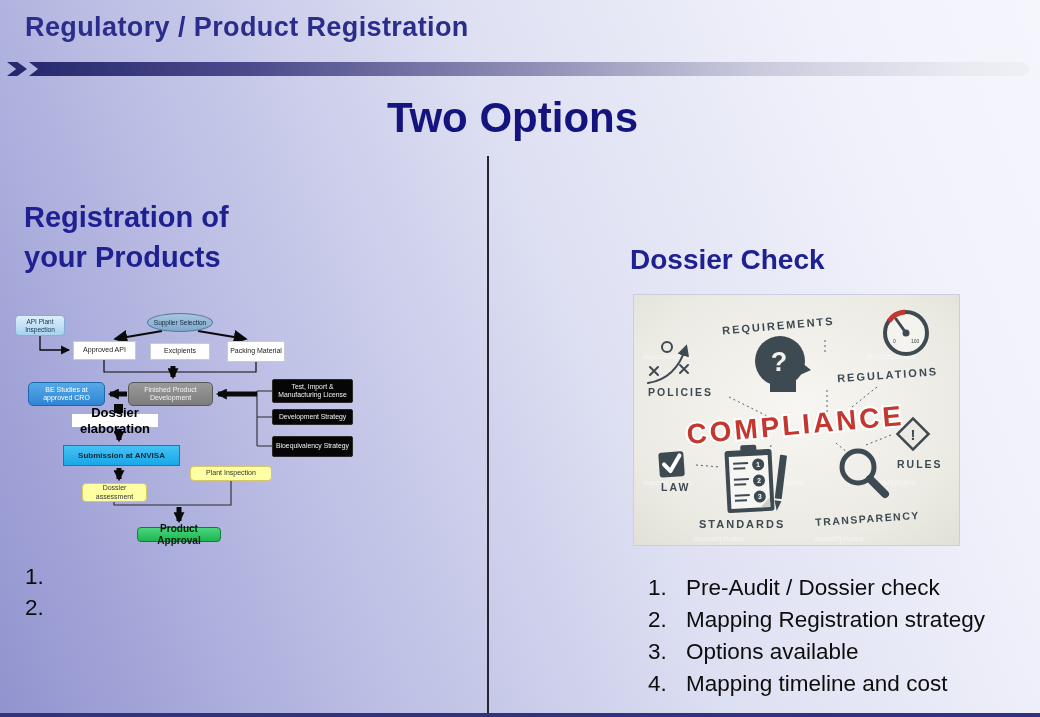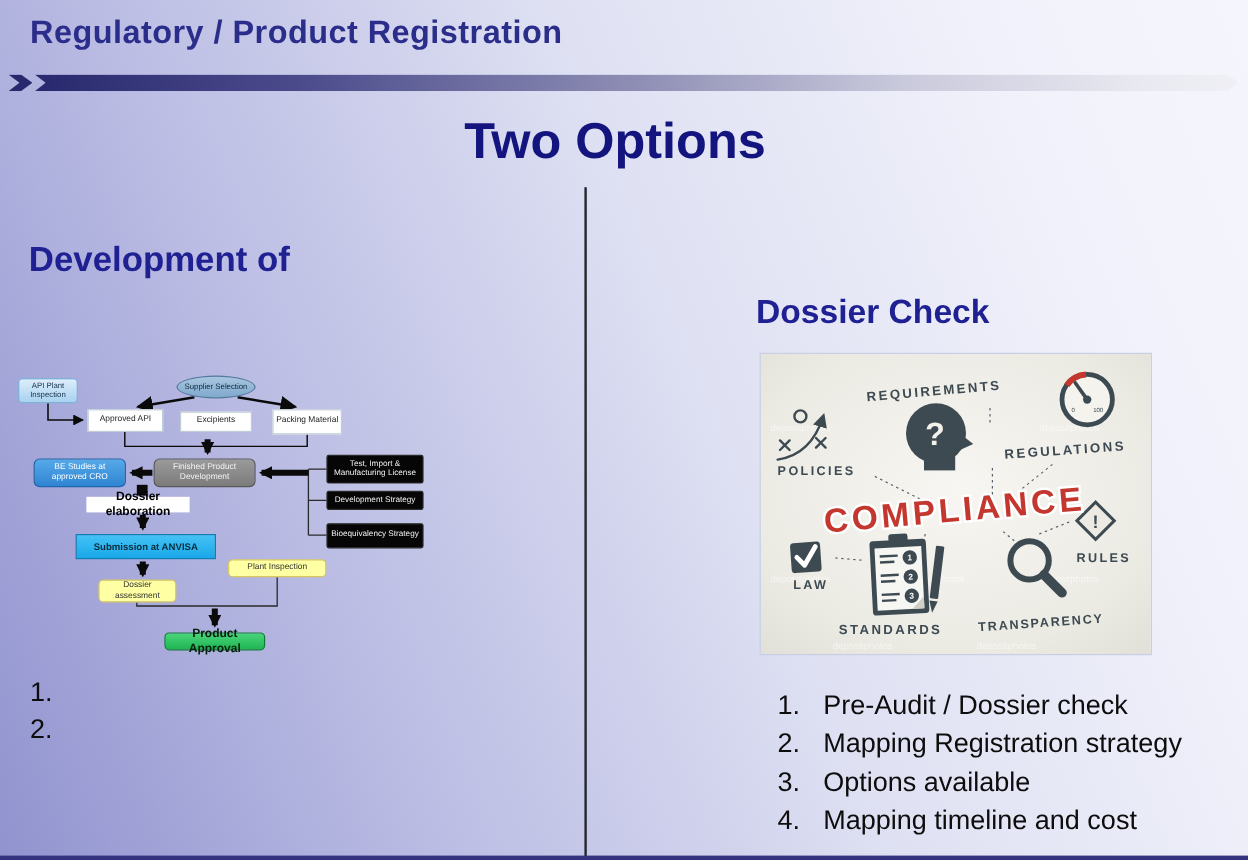--- a/index.html
+++ b/index.html
@@ -50,21 +50,21 @@
   .n-excipients{left:140px;top:35px;width:60px;height:17px;}
   .n-packing{left:217px;top:33px;width:58px;height:21px;}
   .n-be{left:18px;top:74px;width:77px;height:24px;font-size:7px;color:#fff;
     background:linear-gradient(#56a9e8,#2f85d2);border:1px solid #1f66aa;border-radius:5px;}
   .n-fpd{left:118px;top:74px;width:85px;height:24px;font-size:7px;color:#f4f4f4;
     background:linear-gradient(#9a9a9a,#7c7c7c);border:1px solid #585858;border-radius:5px;}
   .n-black{background:#060606;color:#f2f2f2;font-size:6.8px;border-radius:2px;border:1px solid #2a2a2a;}
   .n-test{left:262px;top:71px;width:81px;height:24px;}
   .n-dev{left:262px;top:101px;width:81px;height:16px;}
   .n-bio{left:262px;top:128px;width:81px;height:21px;}
-  .n-elab{left:62px;top:106px;width:86px;height:13px;background:#fff;font-weight:bold;font-size:10px;color:#000;}
+  .n-elab{left:62px;top:106px;width:86px;height:13px;background:#fff;font-weight:bold;font-size:13px;color:#000;}
   .n-submission{left:53px;top:137px;width:117px;height:21px;font-size:8px;color:#0b2b3d;
     background:linear-gradient(#45c2f5,#18a8e8);border:1px solid #0d7fb5;font-weight:bold;}
   .n-yellow{background:#ffffa3;border:1px solid #d8c763;border-radius:4px;font-size:7px;color:#333;}
   .n-plant{left:180px;top:158px;width:82px;height:15px;}
   .n-assess{left:72px;top:175px;width:65px;height:19px;}
   .n-approval{left:127px;top:219px;width:84px;height:15px;font-weight:bold;font-size:10px;color:#041f0c;
     background:linear-gradient(#49d57a,#1fb553);border:1.5px solid #0e7d37;border-radius:4px;}
 
   
   .compliance{position:absolute;left:633px;top:294px;width:325px;height:250px;border:1px solid #c9cfe2;}
@@ -76,21 +76,22 @@
 
   <div class="header-title">Regulatory / Product Registration</div>
   <div class="hchev"></div>
   <div class="hbar"></div>
 
   <h1 class="main-title">Two Options</h1>
 
   <div class="vdivider"></div>
 
   <h2 class="col-heading left-heading">
-    <span>Development of</span><br>
+    <span>Registration of</span><br>
+    <span>your Products</span>
   </h2>
 
   <div class="fc">
     <svg width="350" height="240" viewBox="0 0 350 240">
       <defs>
         <marker id="mS" viewBox="0 0 8 8" refX="7" refY="4" markerWidth="7" markerHeight="7" orient="auto-start-reverse">
           <path d="M0,0 L8,4 L0,8 z" fill="#0a0a0a"></path>
         </marker>
         <marker id="mB" viewBox="0 0 3 3" refX="2.4" refY="1.5" markerWidth="2.2" markerHeight="2.2" orient="auto-start-reverse">
           <path d="M0,0 L3,1.5 L0,3 z" fill="#0a0a0a"></path>

